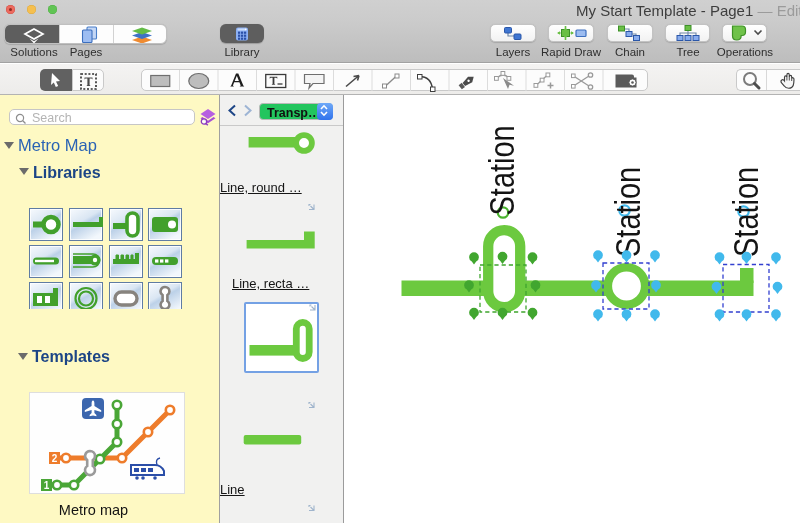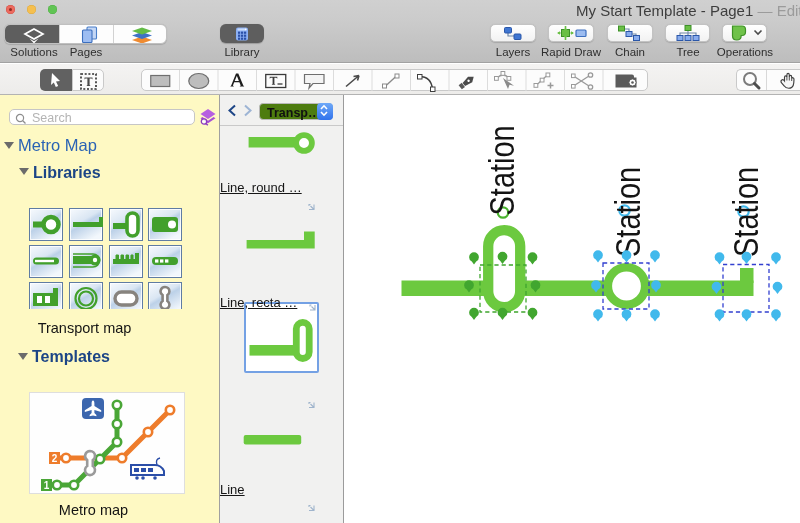--- a/index.html
+++ b/index.html
@@ -39,21 +39,21 @@
 #metromap-h { position:absolute; left:4px; top:41px; font-size:16.5px; color:#2a63b4; }
 #libraries-h { position:absolute; left:19px; top:68.5px; font-size:16px; font-weight:bold; color:#1c4586; }
 #templates-h { position:absolute; left:18px; top:253px; font-size:16px; font-weight:bold; color:#1c4586; }
 #transportmap-l { position:absolute; left:0px; top:224.5px; width:169px; text-align:center; font-size:14.5px; color:#141414; }
 #thumb { position:absolute; left:29px; top:297px; width:156px; height:102px; background:#fefefe; border:1px solid #dedede; }
 #metromap-l { position:absolute; left:0px; top:407px; width:187px; text-align:center; font-size:14.5px; color:#141414; }
 
 
 #libpanel { position:absolute; left:219px; top:95px; width:125px; height:428px; background:#f1f1f0; border-left:1px solid #a0a0a0; border-right:1px solid #9b9b9b; }
 #lp-head { position:absolute; left:0; top:0; width:123px; height:31px; border-bottom:1px solid #c9c9c9; }
-#lp-dd { position:absolute; left:39px; top:8px; width:74px; height:17px; background:#4d7c0f; border:1px solid #b9b9b9; border-radius:4px; }
+#lp-dd { position:absolute; left:39px; top:8px; width:74px; height:17px; background:#22c55e; border:1px solid #b9b9b9; border-radius:4px; }
 #lp-dd span { position:absolute; left:7px; top:1.5px; font-size:12.5px; font-weight:bold; color:#111; }
 #lp-dd .stepper { position:absolute; right:-1px; top:-1px; width:16px; height:17px; border-radius:4px; background:linear-gradient(#6fa9f8,#3173ec); }
 .lbl { position:absolute; width:123px; font-size:13px; color:#151515;text-decoration:underline; }
 #selbox { position:absolute; left:24px; top:207px; width:75px; height:71px; background:#fff; border:2.5px solid #74a1e4; border-radius:2px; }
 
 
 #canvas { position:absolute; left:346px; top:95px; width:454px; height:428px; background:#ffffff; }
 </style>
 </head>
 <body>
@@ -332,21 +332,20 @@
 
       <circle cx="57" cy="16.5" r="10.5" fill="none" stroke="#42a02c" stroke-width="2.2"></circle>
       <circle cx="57" cy="16.5" r="7" fill="none" stroke="#42a02c" stroke-width="2.2"></circle>
 
       <rect x="86" y="10" width="22" height="13" rx="6.5" fill="#fff" stroke="#87837e" stroke-width="3.4"></rect>
 
       <path d="M136 5 a4.4 4.4 0 0 1 4.4 4.4 a4.4 4.4 0 0 1 -2 3.7 L138.4 19 a4.4 4.4 0 1 1 -4.8 0 L133.6 13.1 a4.4 4.4 0 0 1 2.4 -8.1 Z" fill="#fff" stroke="#87837e" stroke-width="2.6"></path>
     </g>
   </svg>
 
-  <div id="transportmap-l">Transport map</div>
   <div id="templates-h"><span class="tri" style="margin-right:4px; margin-top:-3px;"></span>Templates</div>
 
   <div id="thumb">
     <svg width="154" height="100" viewBox="0 0 154 100">
 
       <g stroke="#ee7c2b" stroke-width="5" fill="none">
         <path d="M30 65 L92 65 L140 17"></path>
       </g>
 
       <g stroke="#4aa637" stroke-width="5" fill="none">
@@ -427,21 +426,21 @@
     <use href="#crn" x="89" y="209"></use>
 
     <rect x="29.5" y="250" width="50.5" height="10.6" fill="#6cc93f"></rect>
     <rect x="76.3" y="227.4" width="12.9" height="36.1" rx="6.45" fill="#fff" stroke="#6cc93f" stroke-width="6.8"></rect>
     <use href="#crn" x="88" y="306.5"></use>
 
     <rect x="23.7" y="340" width="57.5" height="9.5" rx="2" fill="#6cc93f"></rect>
     <use href="#crn" x="88" y="409.5"></use>
   </svg>
   <div class="lbl" style="top:85px;">Line, round …</div>
-  <div class="lbl" style="top:200px;">Line, recta …</div>
+  <div class="lbl" style="top:181px;padding-left:12px;">Line, recta …</div>
   <div class="lbl" style="top:387px;">Line</div>
 </div>
 
 <div id="canvas">
   <svg width="454" height="428" viewBox="346 95 454 428">
     <defs>
       <path id="pinG" d="M -4.9 -0.8 A 4.9 4.9 0 1 1 4.9 -0.8 A 4.9 4.9 0 0 1 2.2 3.6 L 0 6.6 L -2.2 3.6 A 4.9 4.9 0 0 1 -4.9 -0.8 Z" fill="#41a62f"></path>
       <path id="pinB" d="M -4.9 -0.8 A 4.9 4.9 0 1 1 4.9 -0.8 A 4.9 4.9 0 0 1 2.2 3.6 L 0 6.6 L -2.2 3.6 A 4.9 4.9 0 0 1 -4.9 -0.8 Z" fill="#41b9ec"></path>
     </defs>
 

